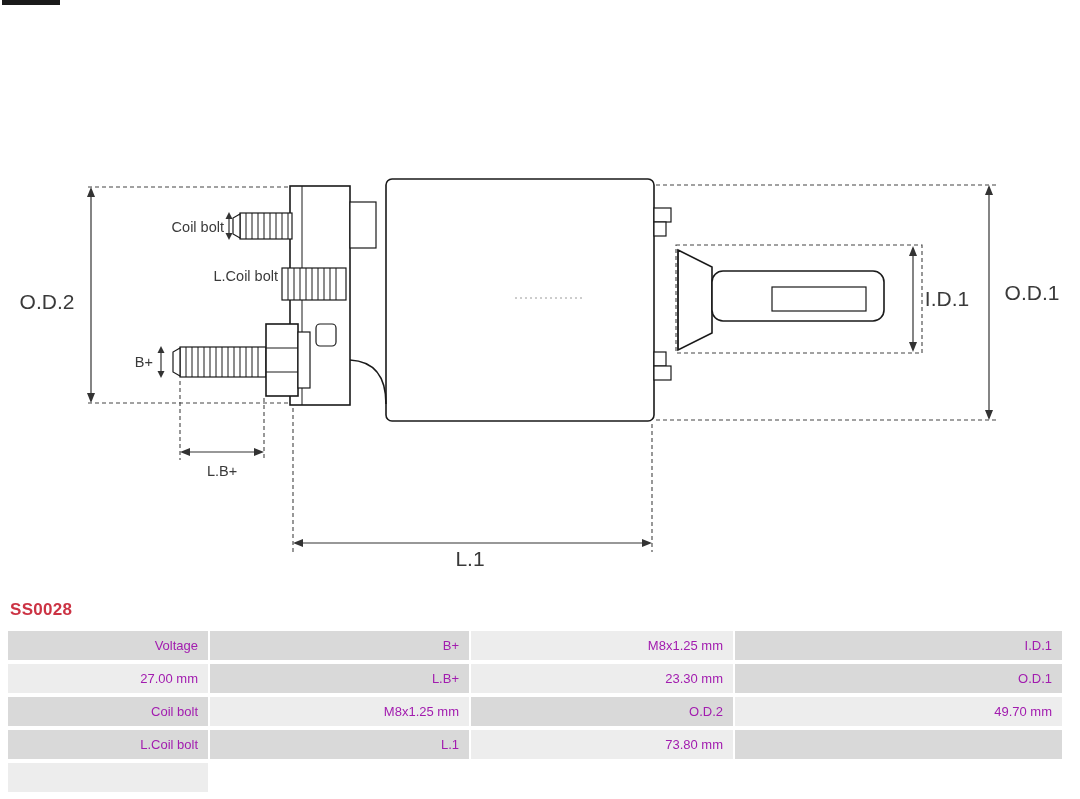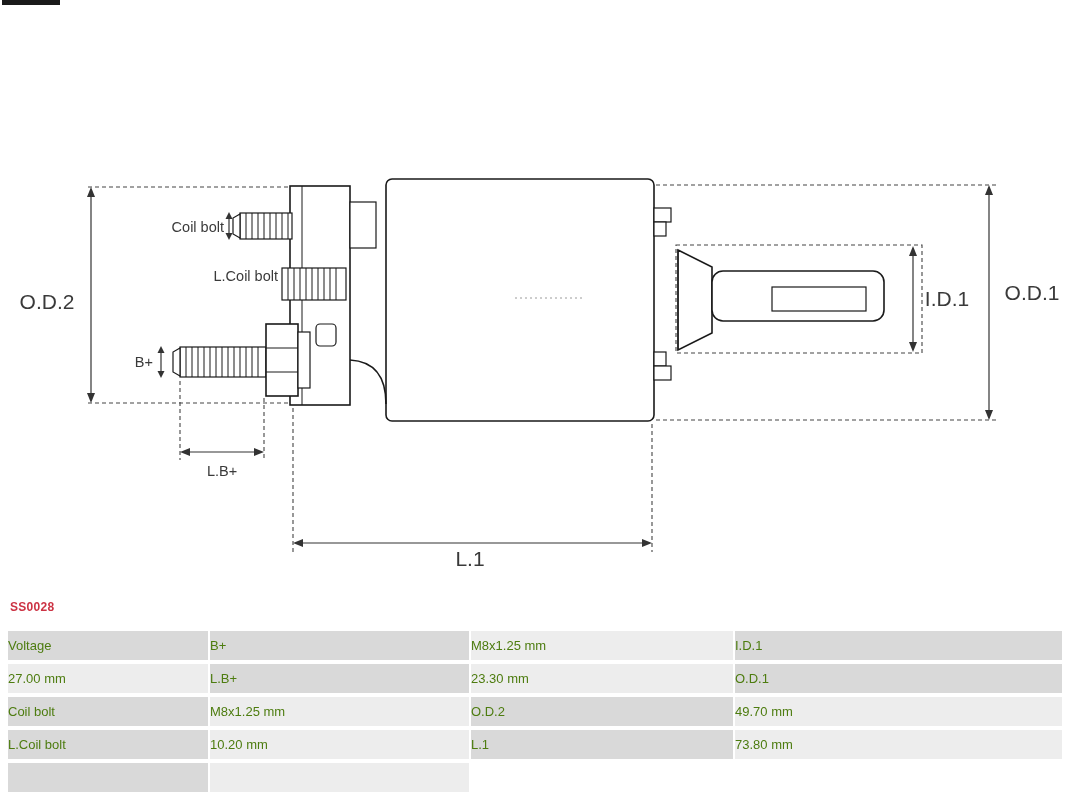--- a/index.html
+++ b/index.html
@@ -3,30 +3,30 @@
 <meta charset="utf-8">
 <style>
   * { margin:0; padding:0; box-sizing:border-box; }
   html,body { background:#fff; font-family:"Liberation Sans", sans-serif; }
   .page { position:relative; width:1080px; height:799px; background:#fff; overflow:hidden; }
 
   .corner-artifact { position:absolute; top:0; left:2px; width:58px; height:5px; background:#1a1a1a; }
 
   .diagram-wrap { position:absolute; top:0; left:0; width:1080px; height:598px; }
 
-  .product-code { position:absolute; top:600px; left:10px; font-size:12px; font-weight:bold; color:#cc3344; letter-spacing:0.3px; }
+  .product-code { position:absolute; top:600px; left:10px; font-size:17px; font-weight:bold; color:#cc3344; letter-spacing:0.3px; }
 
   .spec-table {
     position:absolute; top:631px; left:8px; width:1054px;
     display:grid;
     grid-template-columns:200px 259px 262px 1fr;
     grid-auto-rows:29px;
     row-gap:4px; column-gap:2px;
   }
-  .cell { line-height:29px; text-align:left; font-size:13px; color:#4d7c0f; overflow:hidden; white-space:nowrap; }
+  .cell { line-height:29px; padding-right:10px; text-align:right; font-size:13px; color:#a21caf; overflow:hidden; white-space:nowrap; }
   .cell.label { background:#d9d9d9; }
   .cell.value { background:#ededed; }
 
   
   .outline { fill:#fff; stroke:#1a1a1a; stroke-width:1.6; }
   .thin    { fill:#fff; stroke:#1a1a1a; stroke-width:1.2; }
   .open    { fill:none; stroke:#1a1a1a; stroke-width:1.6; }
   .hatch   { stroke:#1a1a1a; stroke-width:1; }
   .dash    { fill:none; stroke:#444; stroke-width:1.1; stroke-dasharray:4 3; }
   .cline   { fill:none; stroke:#9a9a9a; stroke-width:1; stroke-dasharray:2 3; }
@@ -196,21 +196,20 @@
     <div class="cell label">L.B+</div>
     <div class="cell value">23.30 mm</div>
 
     <div class="cell label">O.D.1</div>
     <div class="cell label">Coil bolt</div>
     <div class="cell value">M8x1.25 mm</div>
 
     <div class="cell label">O.D.2</div>
     <div class="cell value">49.70 mm</div>
     <div class="cell label">L.Coil bolt</div>
-    <div class="cell value">10.20 mm</div>
 
     <div class="cell label">L.1</div>
     <div class="cell value">73.80 mm</div>
     <div class="cell label"></div>
     <div class="cell value"></div>
   </div>
 
 </div>
 
 </body></html>

